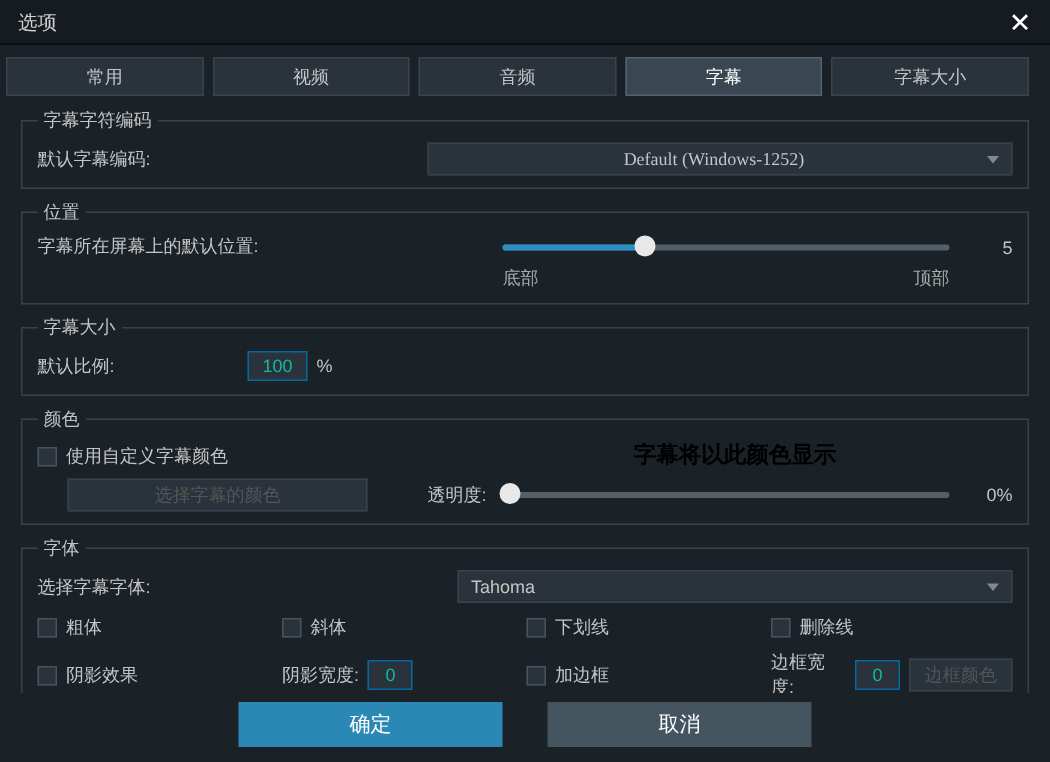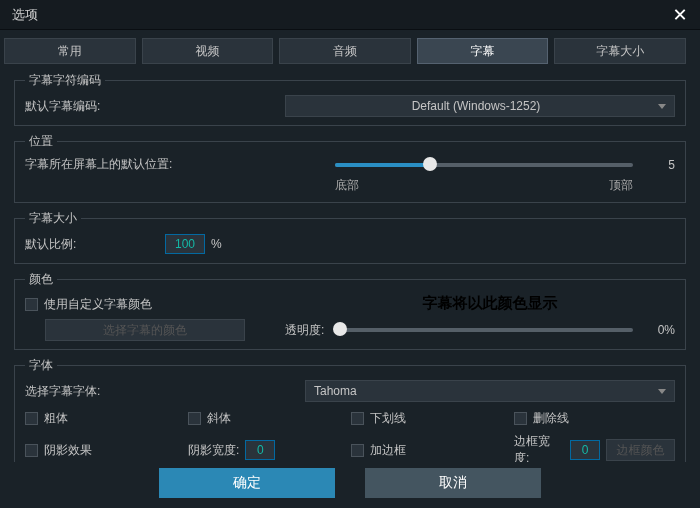--- a/index.html
+++ b/index.html
@@ -13,21 +13,21 @@
 .tab.active { background: #3a4651; border-color: #556270; color: #fff; }
 .content { flex: 1; padding: 2px 14px 8px 14px; overflow: hidden; }
 fieldset { border: 1px solid #3a434b; margin-bottom: 7px; padding: 6px 10px 8px 10px; }
 legend { padding: 0 4px; font-size: 12px; color: #c5c5c5; }
 .row { display: flex; align-items: center; min-height: 22px; }
 .label { font-size: 12px; }
 .encoding-row { display: flex; align-items: center; }
 .encoding-row .label { width: 260px; }
 .dropdown { flex: 1; height: 22px; background: #2a333b; border: 1px solid #3a434b; display: flex; align-items: center; justify-content: space-between; padding: 0 8px; cursor: pointer; }
 .dropdown .caret { width: 0; height: 0; border-left: 4px solid transparent; border-right: 4px solid transparent; border-top: 5px solid #888; }
-.dropdown.centered .val { flex: 1; text-align: center; }
+.dropdown.centered .val { flex: 1; text-align: center; font-family: Liberation Serif, serif; }
 .slider-row { display: flex; align-items: center; }
 .slider-row .label { width: 310px; }
 .slider-track { flex: 1; height: 4px; background: #555f68; position: relative; margin-right: 12px; border-radius: 2px; }
 .slider-fill { position: absolute; left: 0; top: 0; height: 4px; background: #2a8fc4; border-radius: 2px; }
 .slider-thumb { position: absolute; top: -6px; width: 14px; height: 14px; background: #e8e8e8; border-radius: 50%; transform: translateX(-50%); }
 .slider-val { width: 30px; text-align: right; }
 .slider-labels { display: flex; justify-content: space-between; margin: 4px 42px 0 310px; font-size: 12px; color: #aaa; }
 .num-input { width: 40px; height: 20px; background: #2a333b; border: 1px solid #0369a1; color: #14b8a6; text-align: center; font-size: 12px; }
 .checkbox { width: 13px; height: 13px; background: #2a333b; border: 1px solid #4a535b; display: inline-block; margin-right: 6px; vertical-align: middle; cursor: pointer; }
 .color-section .row1 { display: flex; align-items: flex-end; }

